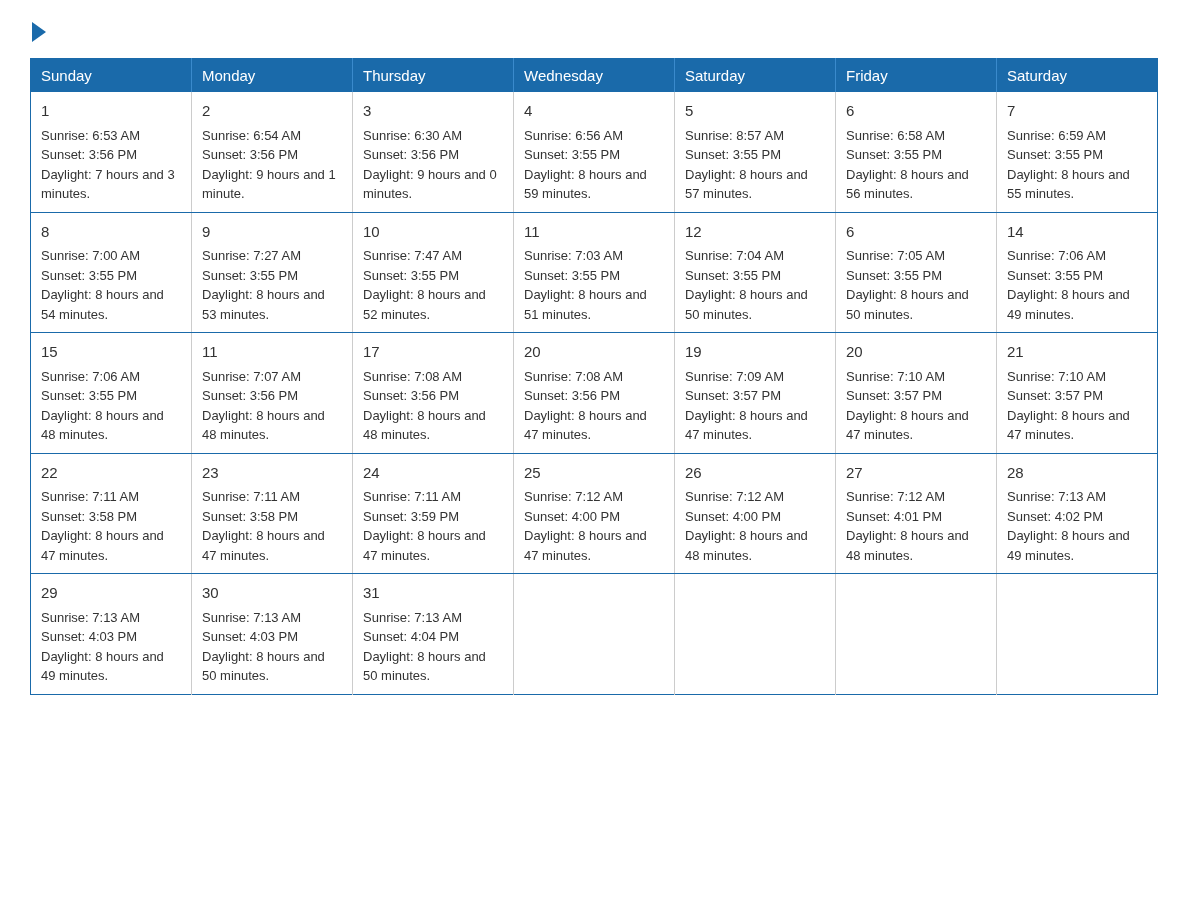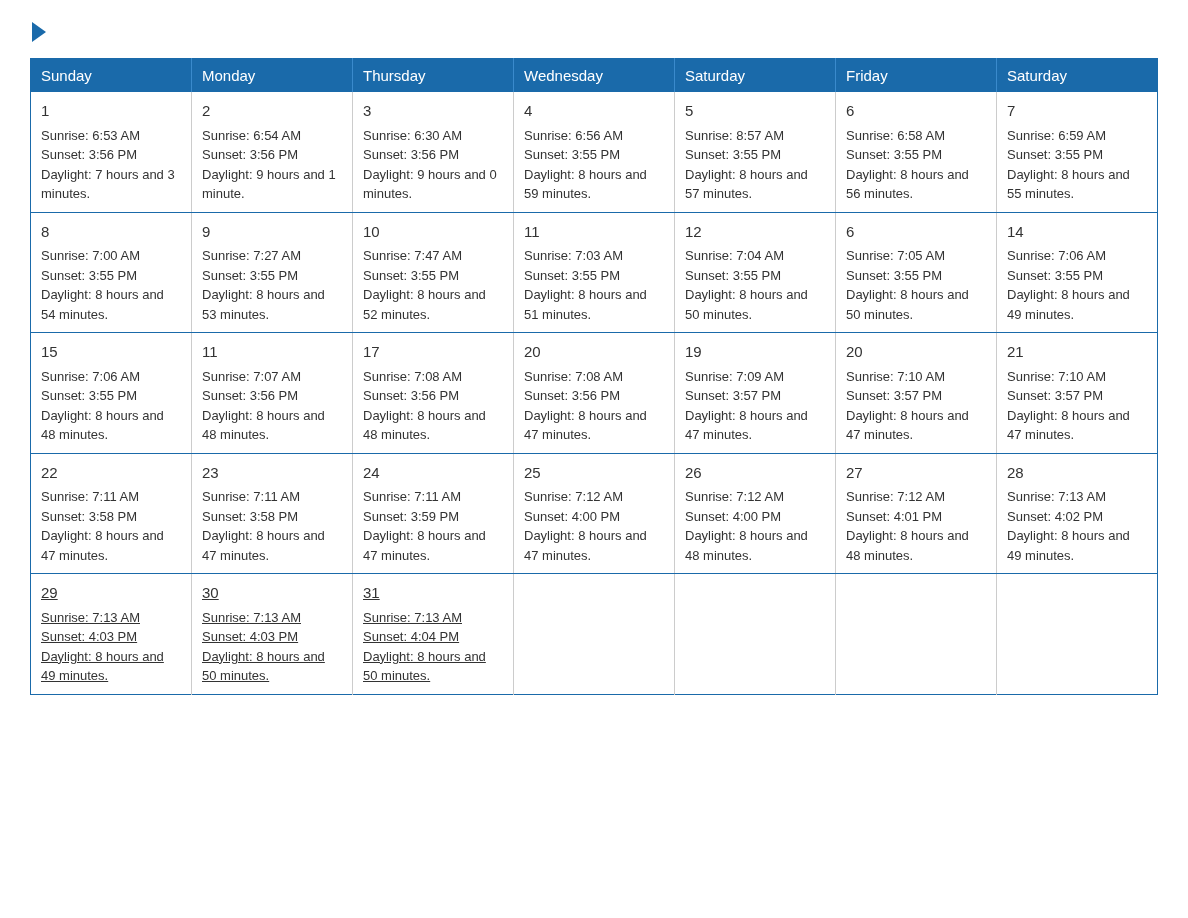--- a/index.html
+++ b/index.html
@@ -81,21 +81,21 @@
       padding: 8px 10px;
       border-right: 1px solid #ccc;
       border-bottom: 1.5px solid #1a6aaa;
       width: 14.28%;
       min-height: 90px;
       font-size: 13px;
       color: #333;
       line-height: 1.5;
     }
     .calendar td:last-child { border-right: none; }
-    .calendar tr:last-child td { border-bottom: none; text-decoration: underline; }
+    .calendar tr:last-child td { border-bottom: none; }
     .day-number {
       font-size: 15px;
       font-weight: normal;
       margin-bottom: 3px;
       display: block;
     }
     .empty-cell {
       background: #fff;
     }
   </style>

